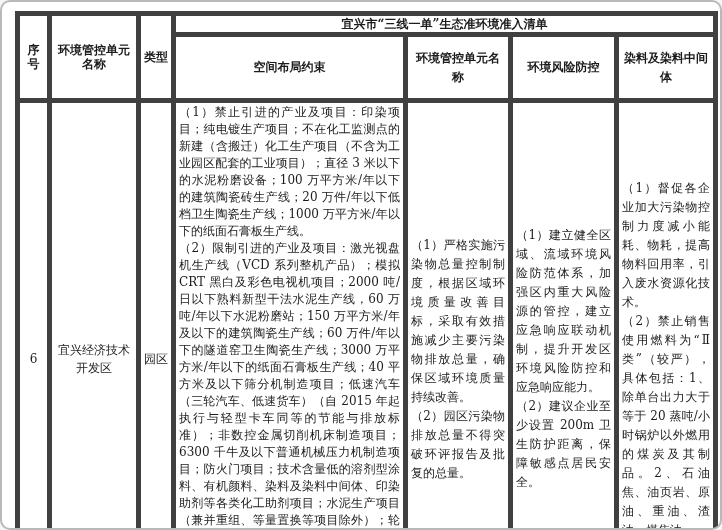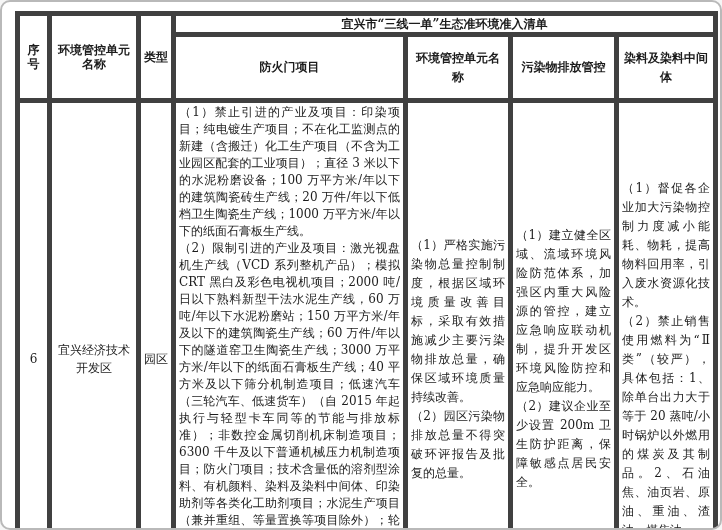--- a/index.html
+++ b/index.html
@@ -78,23 +78,23 @@
       <col style="width:99px">
     </colgroup>
     <thead>
       <tr class="title-row">
         <th rowspan="2">序号</th>
         <th rowspan="2">环境管控单元名称</th>
         <th rowspan="2">类型</th>
         <th colspan="4">宜兴市“三线一单”生态准环境准入清单</th>
       </tr>
       <tr class="hdr2">
-        <th>防火门项目</th>
+        <th>空间布局约束</th>
         <th>环境管控单元名称</th>
-        <th>污染物排放管控</th>
+        <th>环境风险防控</th>
         <th>染料及染料中间体</th>
       </tr>
     </thead>
     <tbody>
       <tr style="height:396px;">
         <td class="cell-center">6</td>
         <td class="cell-center">宜兴经济技术开发区</td>
         <td class="cell-center">园区</td>
         <td class="cell-spatial">（1）禁止引进的产业及项目：印染项目；纯电镀生产项目；不在化工监测点的新建（含搬迁）化工生产项目（不含为工业园区配套的工业项目）；直径 3 米以下的水泥粉磨设备；100 万平方米/年以下的建筑陶瓷砖生产线；20 万件/年以下低档卫生陶瓷生产线；1000 万平方米/年以下的纸面石膏板生产线。
 （2）限制引进的产业及项目：激光视盘机生产线（VCD 系列整机产品）；模拟 CRT 黑白及彩色电视机项目；2000 吨/日以下熟料新型干法水泥生产线，60 万吨/年以下水泥粉磨站；150 万平方米/年及以下的建筑陶瓷生产线；60 万件/年以下的隧道窑卫生陶瓷生产线；3000 万平方米/年以下的纸面石膏板生产线；40 平方米及以下筛分机制造项目；低速汽车（三轮汽车、低速货车）（自 2015 年起执行与轻型卡车同等的节能与排放标准）；非数控金属切削机床制造项目；6300 千牛及以下普通机械压力机制造项目；防火门项目；技术含量低的溶剂型涂料、有机颜料、染料及染料中间体、印染助剂等各类化工助剂项目；水泥生产项目（兼并重组、等量置换等项目除外）；轮式装载机制造项目；叉车制造项目；氧化铁红颜料装置；新建水泥粉磨站及技改扩能；电线、电缆制造项目；农用运输车项目（三轮汽车、低速载货车）；小型铸钢、铸铁和有色铸件项目。</td>

